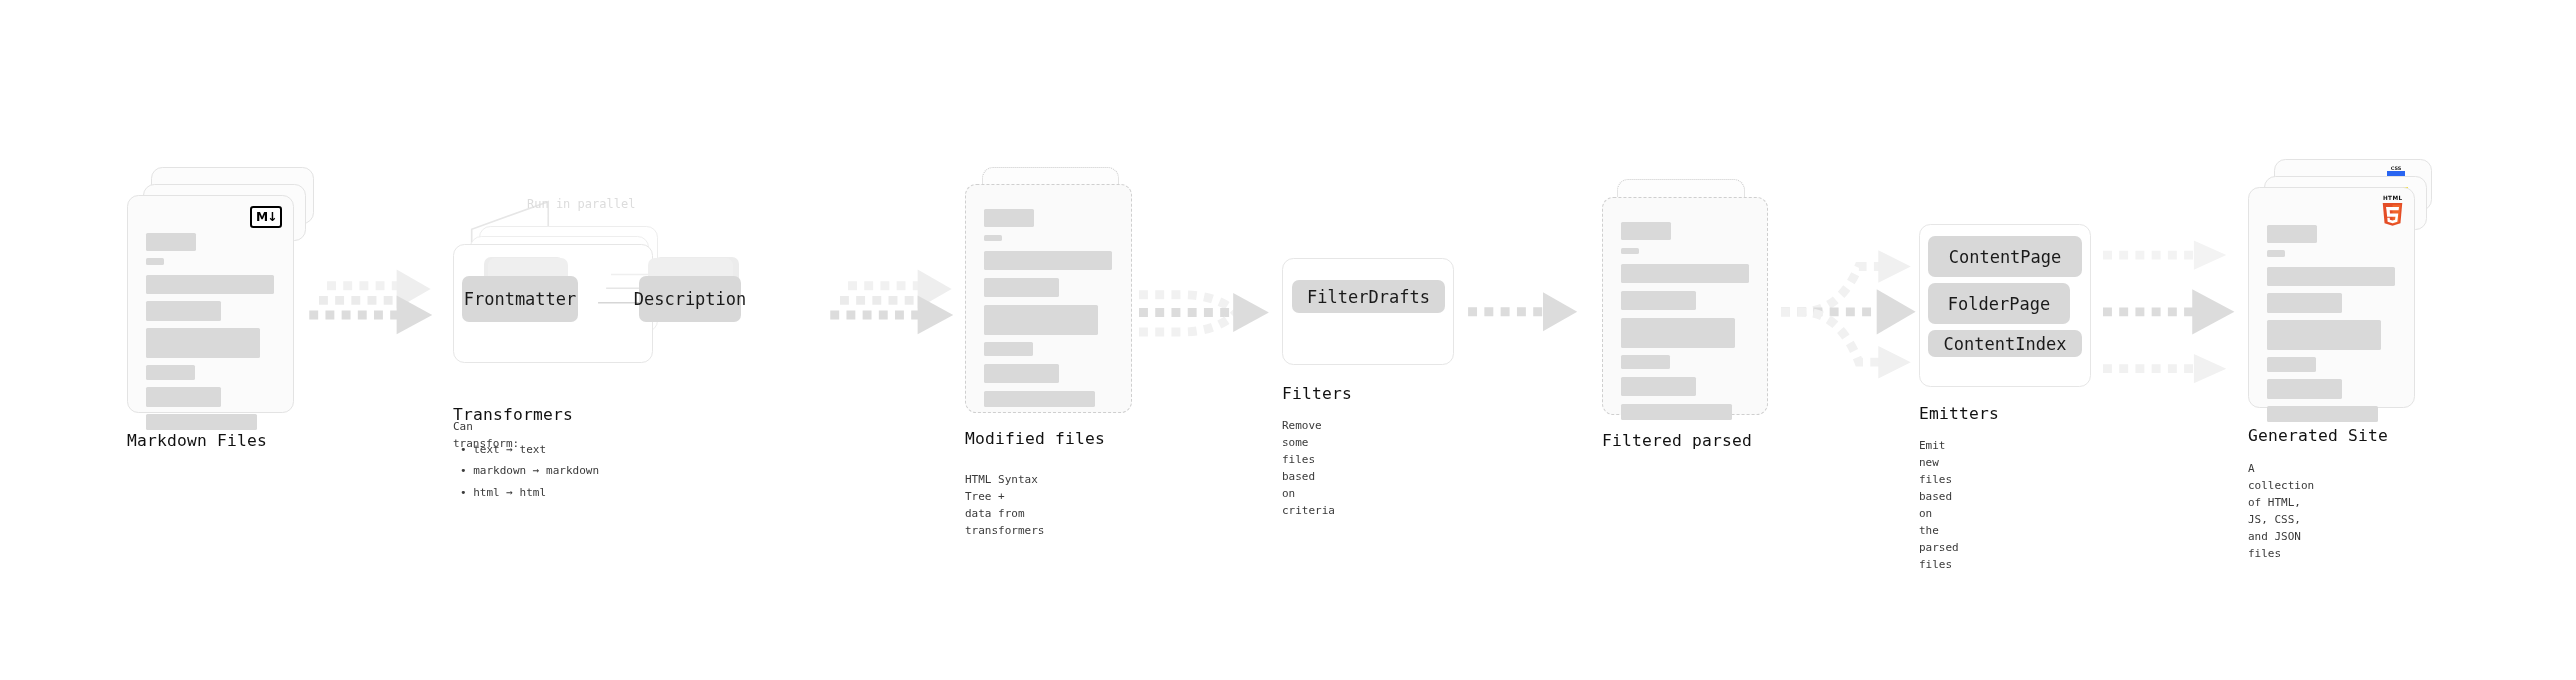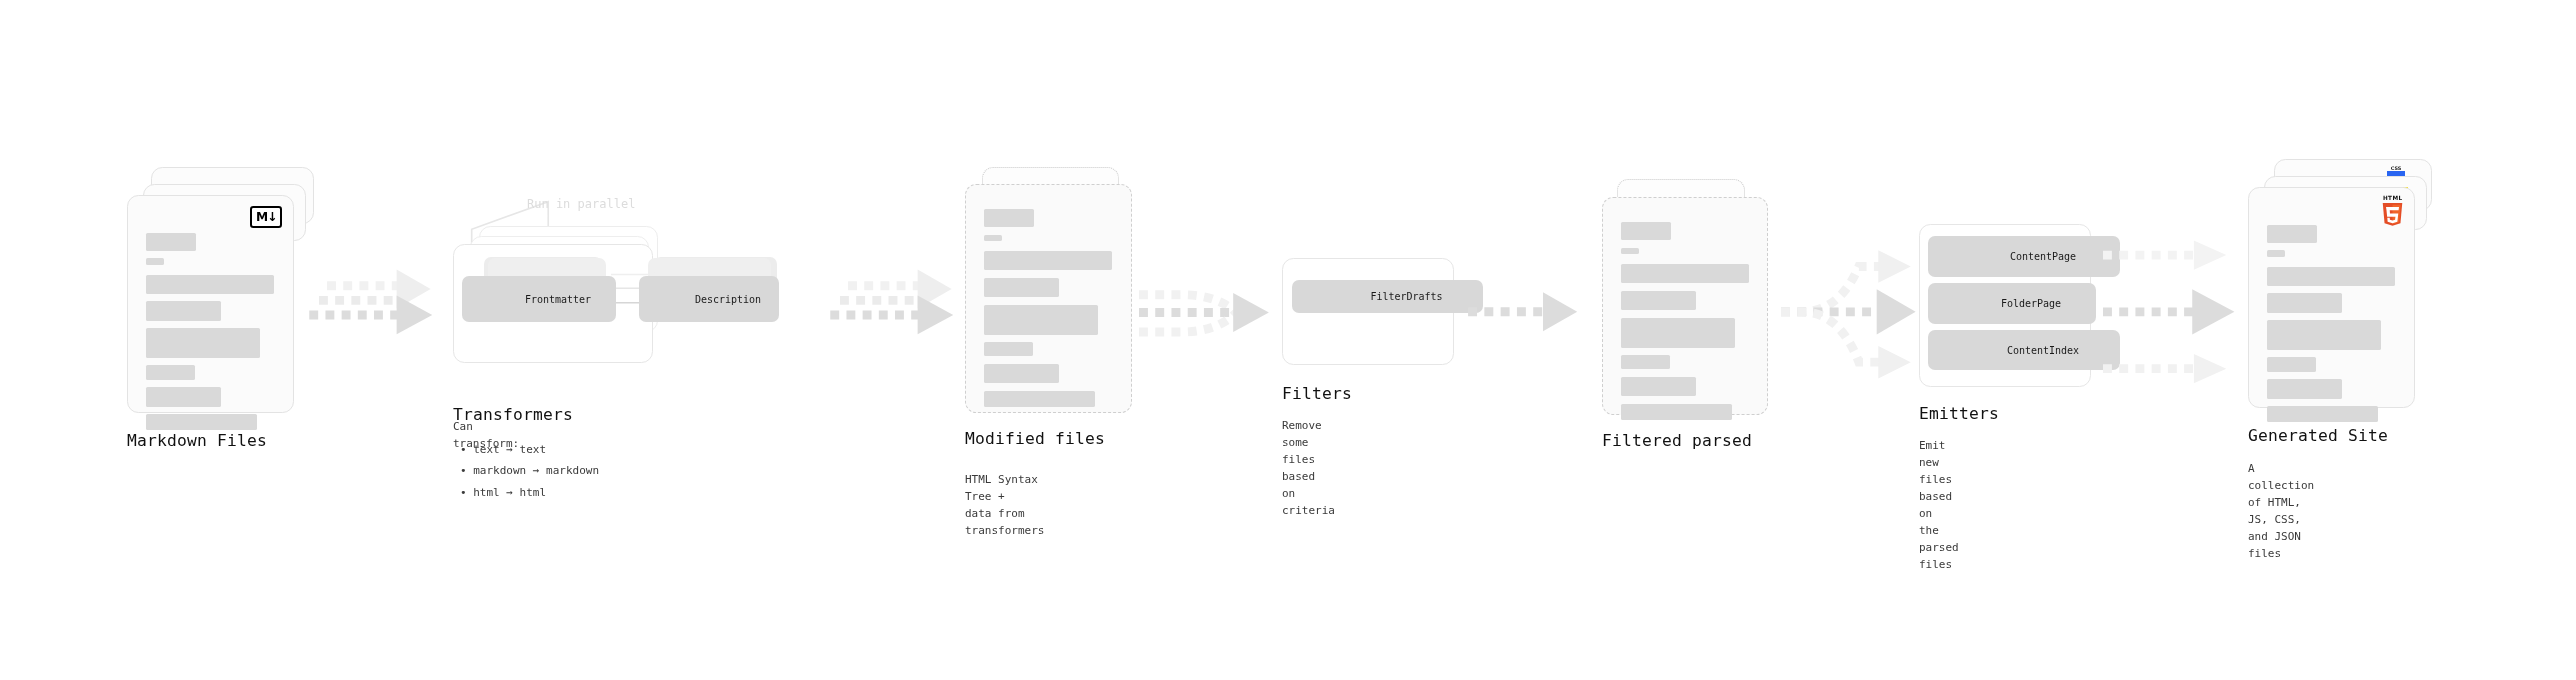--- a/index.html
+++ b/index.html
@@ -45,21 +45,21 @@
     font-family:"DejaVu Sans","Liberation Sans",sans-serif;}
 
   
   .proc{
     position:absolute;background:#fff;border:1.6px solid #e6e6e6;border-radius:11.4px;
     box-sizing:border-box;
   }
   .chip{
     position:absolute;background:#d8d8d8;border-radius:7px;
     display:flex;align-items:center;justify-content:center;
-    font-size:10px;color:#1a1a1a;white-space:nowrap;padding-left:38px;
+    font-size:17px;color:#1a1a1a;white-space:nowrap;
   }
 
   
   .title{position:absolute;font-size:16.3px;color:#111;white-space:nowrap;letter-spacing:0.2px;}
   .sub{position:absolute;font-size:11px;color:#3a3a3a;line-height:1.55;white-space:pre-line;}
   .bullets{position:absolute;font-size:11px;color:#3a3a3a;line-height:1.95;}
   .bullets div{white-space:nowrap;}
 
   .paralabel{position:absolute;font-size:12px;color:#dcdcdc;white-space:nowrap;text-align:right;}
 
@@ -216,22 +216,22 @@
       <path d="M0 96 L26 96 Q72 96 96 158 L126 158" stroke="#f1f1f1"></path>
     </g>
     <polygon points="120,20 160,40 120,60" fill="#f0f0f0"></polygon>
     <polygon points="118,68 166,96 118,124" fill="#dcdcdc"></polygon>
     <polygon points="120,138 160,158 120,178" fill="#f0f0f0"></polygon>
   </svg>
 
   <div class="node">
     <div class="proc" style="left:1919px;top:224px;width:172px;height:163px;"></div>
     <div class="chip" style="left:1928px;top:236px;width:154px;height:41px;">ContentPage</div>
-    <div class="chip" style="left:1928px;top:283px;width:130px;height:41px;">FolderPage</div>
-    <div class="chip" style="left:1928px;top:330px;width:154px;height:40px;">ContentIndex</div>
+    <div class="chip" style="left:1928px;top:283px;width:142px;height:41px;">FolderPage</div>
+    <div class="chip" style="left:1928px;top:330px;width:154px;height:27px;">ContentIndex</div>
     <div class="title" style="left:1919px;top:404px;">Emitters</div>
     <div class="sub" style="left:1919px;top:437px;">Emit new files based on
 the parsed files</div>
   </div>
 
   <svg class="arrowsvg" style="left:2103px;top:234px;" width="146" height="146" viewBox="0 0 180 180">
     <g fill="none" stroke-width="11" stroke-dasharray="11 9">
       <line x1="0" y1="26" x2="118" y2="26" stroke="#f3f3f3"></line>
       <line x1="0" y1="96" x2="118" y2="96" stroke="#dcdcdc"></line>
       <line x1="0" y1="166" x2="118" y2="166" stroke="#f1f1f1"></line>

